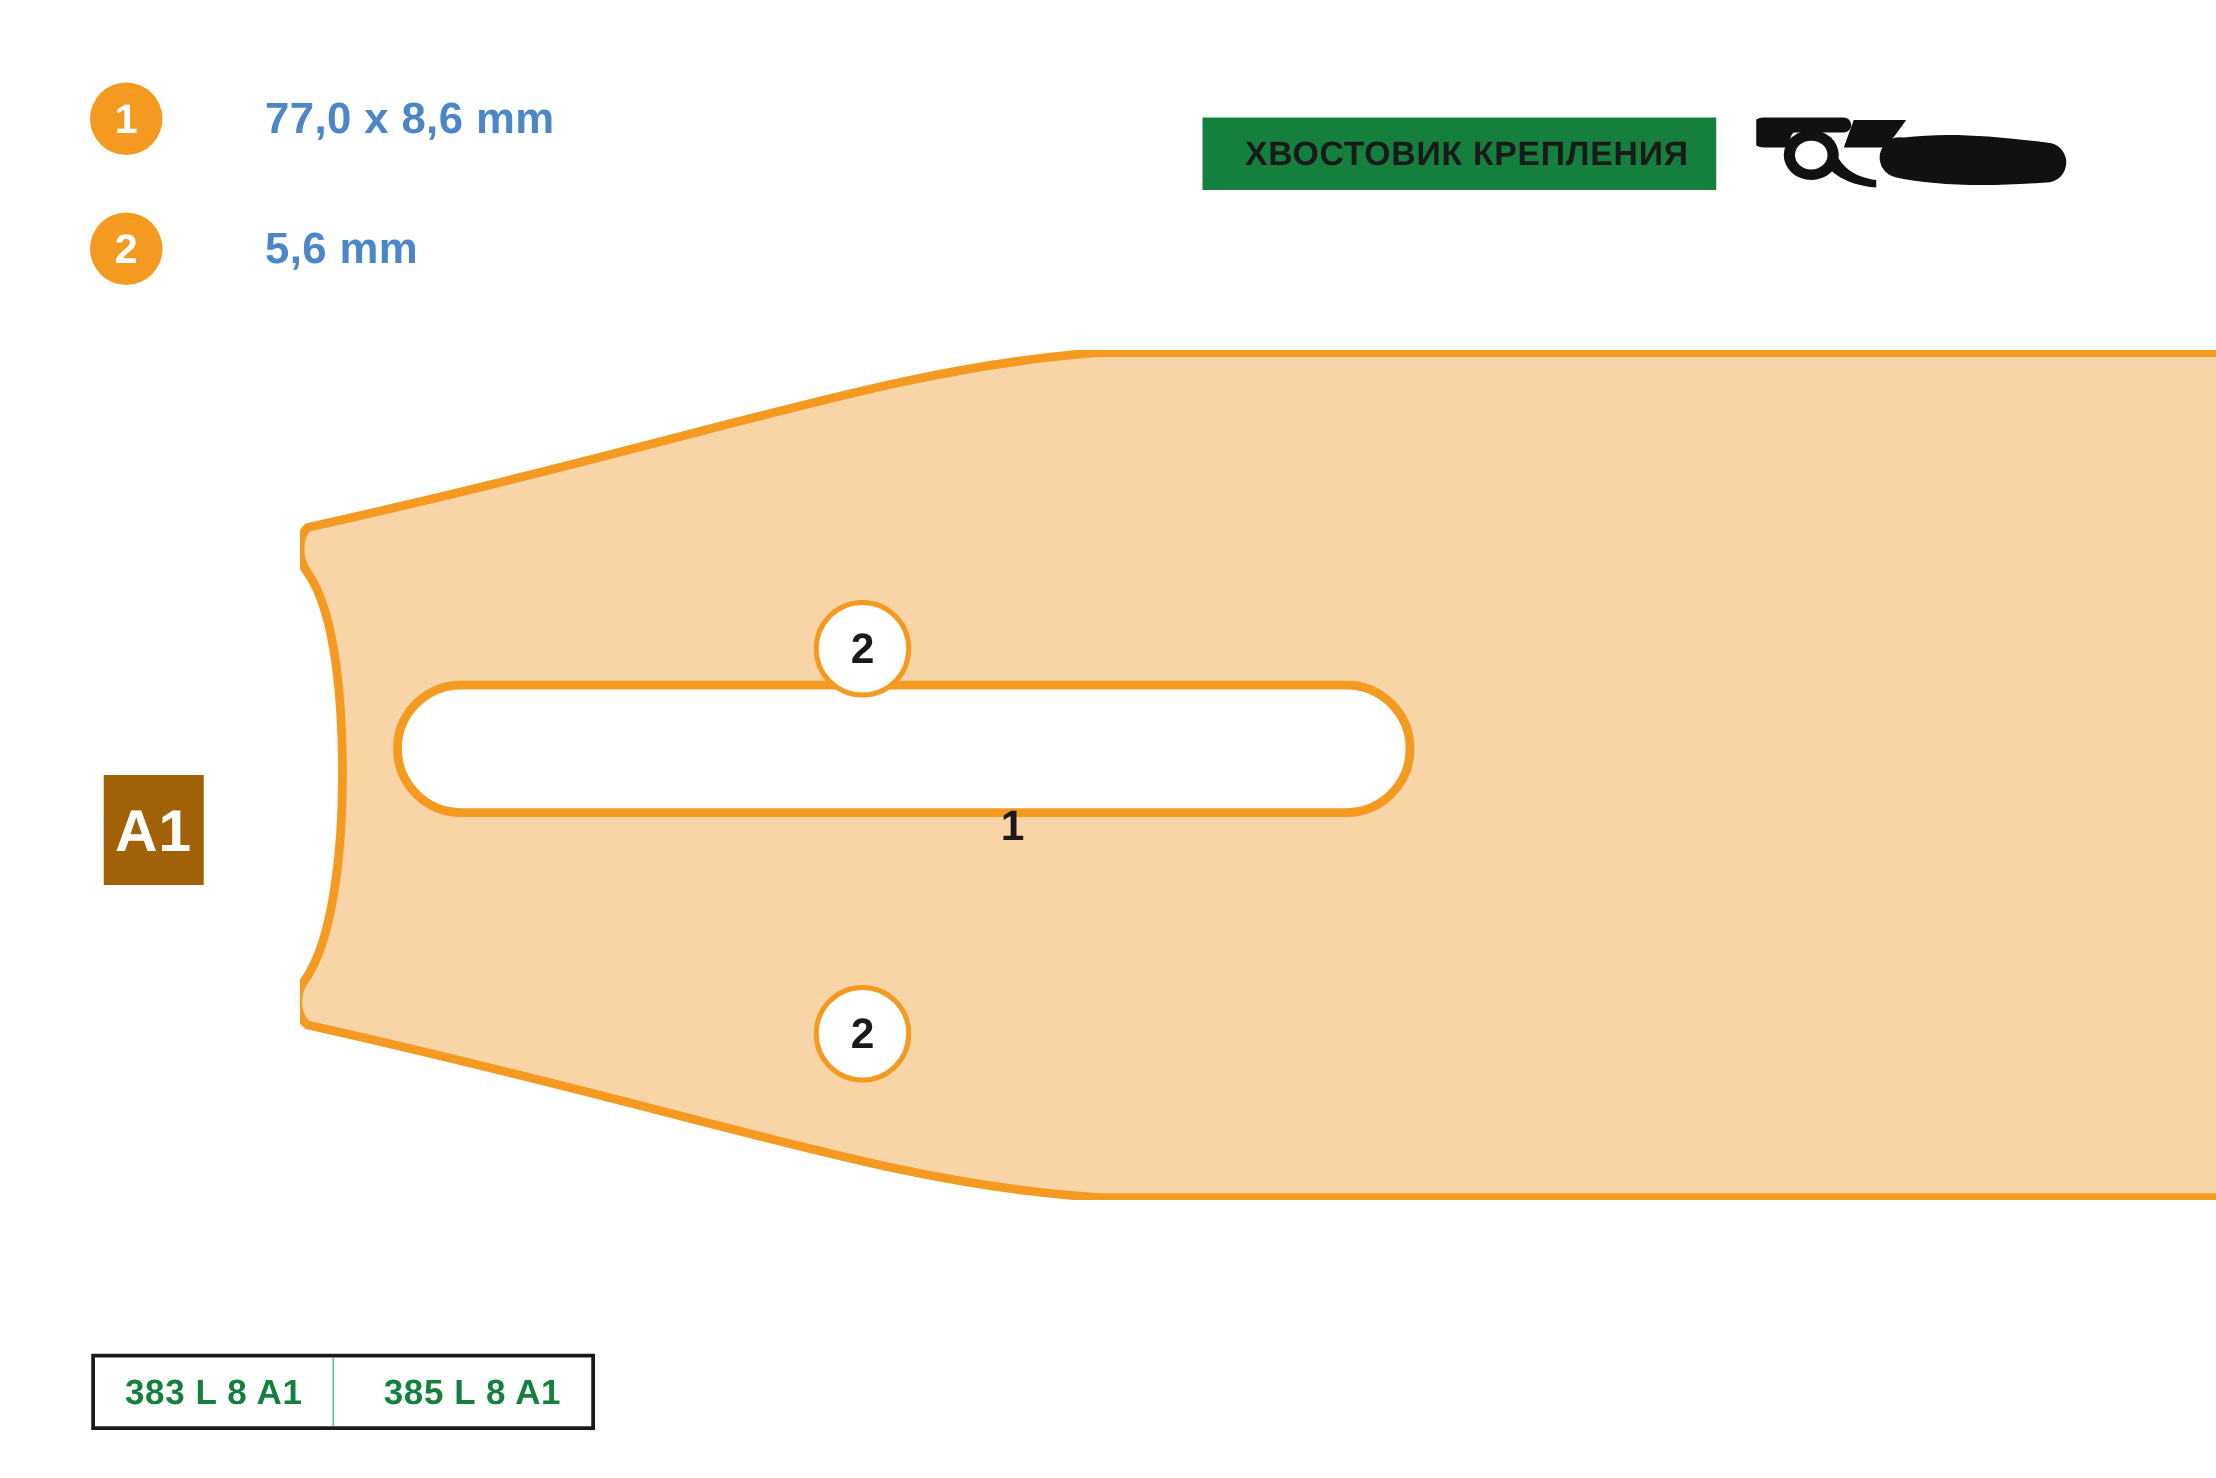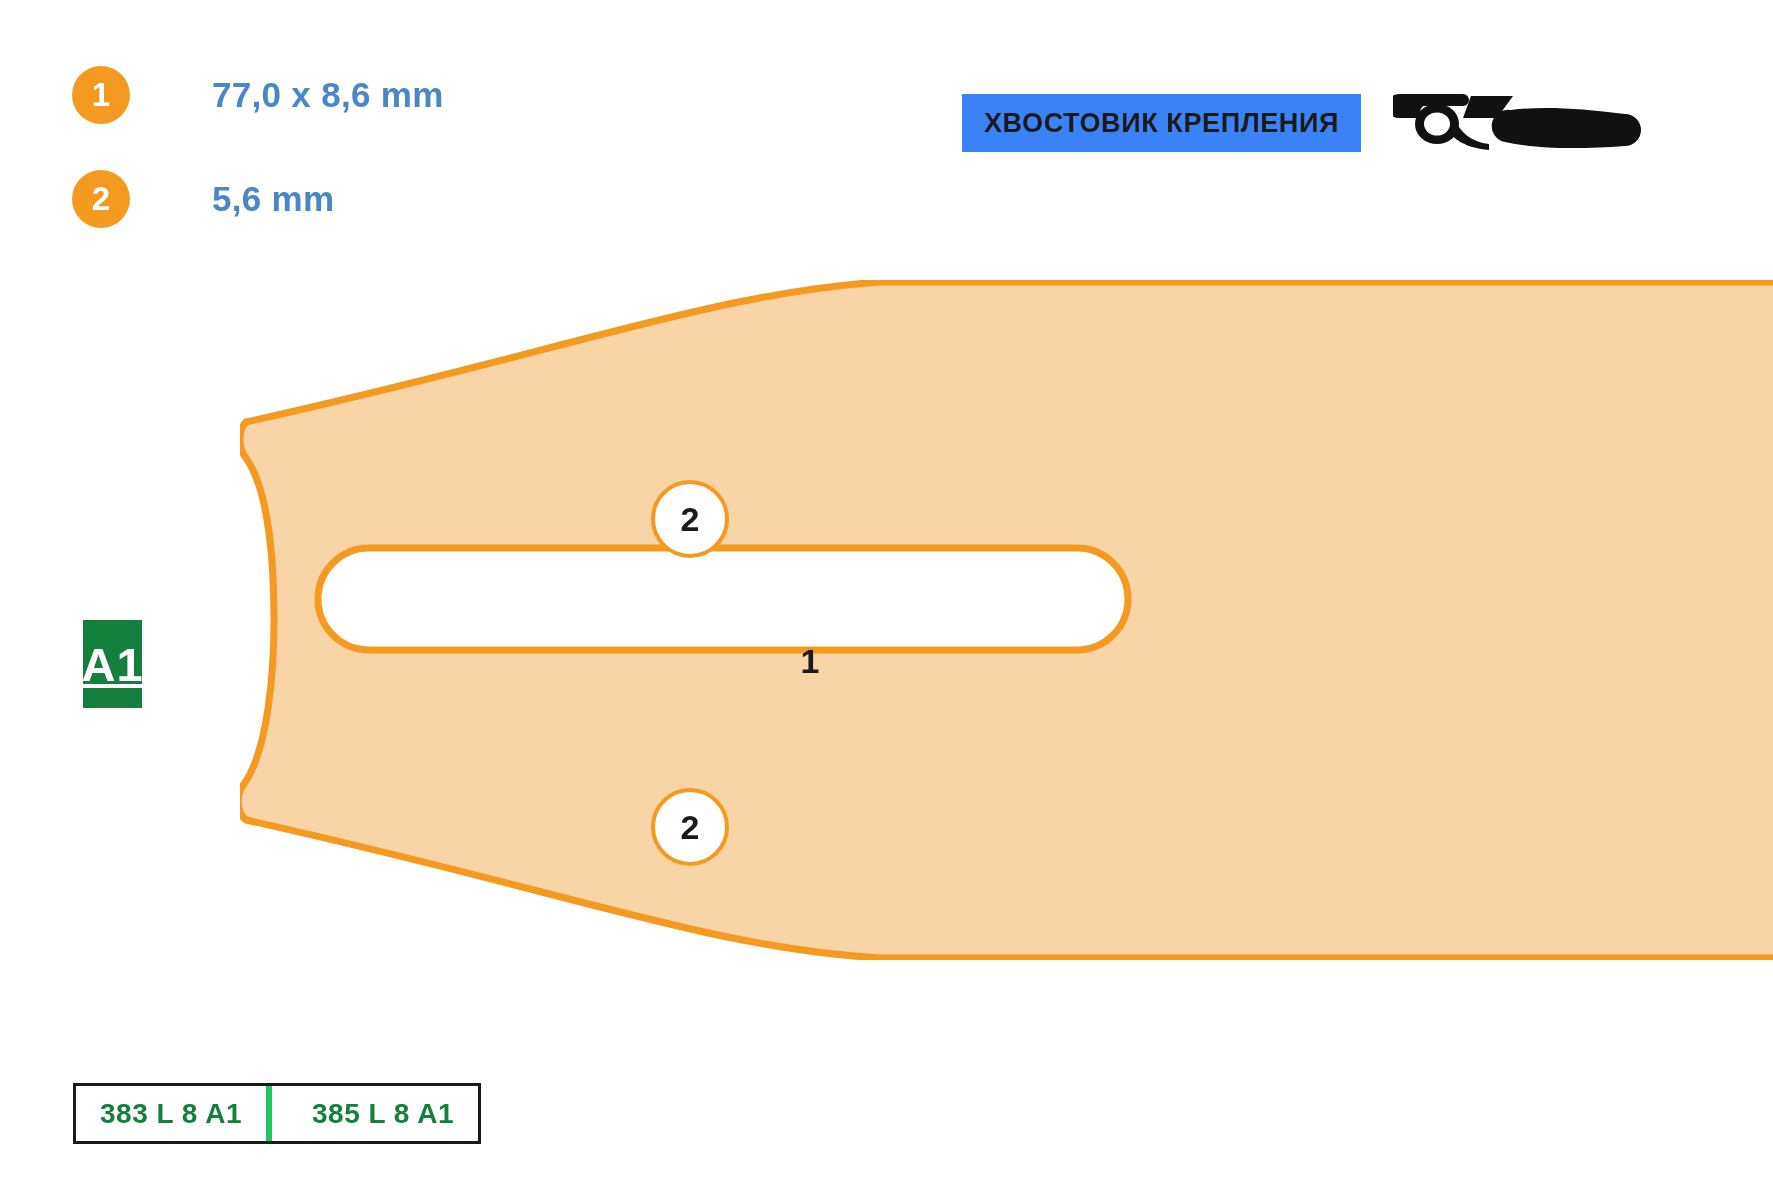--- a/index.html
+++ b/index.html
@@ -58,51 +58,50 @@
 
   
   .mount-header {
     position: absolute;
     left: 962px;
     top: 88px;
     display: flex;
     align-items: center;
   }
   .mount-label {
-    background: #3b82f6;
+    background: #15803d;
     color: #1a1a1a;
     font-size: 27px;
     font-weight: bold;
     letter-spacing: 0.6px;
-    padding: 14px 22px 13px 22px;
+    padding: 14px 22px 13px 34px;
     white-space: nowrap;
   }
   .mount-icon {
     margin-left: 32px;
     width: 250px;
     height: 70px;
     display: block;
   }
 
   
   .series-tag {
     position: absolute;
     left: 83px;
     top: 620px;
-    width: 59px;
+    width: 80px;
     height: 88px;
-    background: #15803d;
+    background: #a16207;
     color: #ffffff;
     font-size: 47px;
     font-weight: bold;
     letter-spacing: 1px;
     display: flex;
     align-items: center;
     justify-content: center;
-    text-decoration: underline;
   }
 
   
   .bar-svg {
     position: absolute;
     left: 240px;
     top: 280px;
     width: 1550px;
     height: 680px;
   }
@@ -148,21 +147,21 @@
   }
   .part-cell {
     font-size: 28px;
     font-weight: bold;
     color: #15803d;
     padding: 12px 24px 11px 24px;
     white-space: nowrap;
     letter-spacing: 0.5px;
   }
   .part-cell + .part-cell {
-    border-left: 6px solid #22c55e;
+    border-left: 1px solid #22c55e;
     padding-left: 40px;
   }
 </style>
 </head>
 <body>
 
 <div class="stage">
 
   <div class="legend">
     <div class="legend-row">

